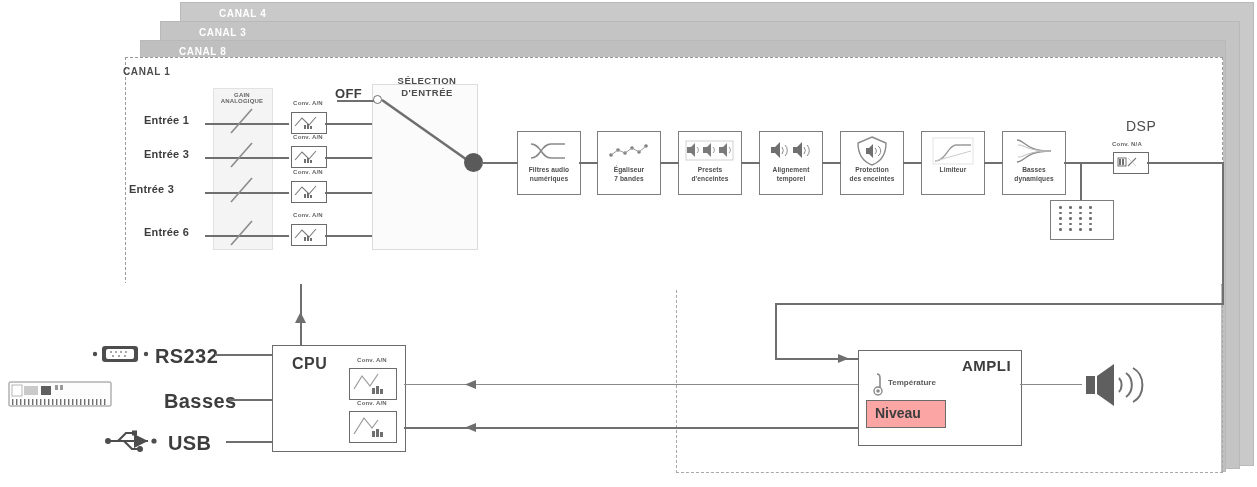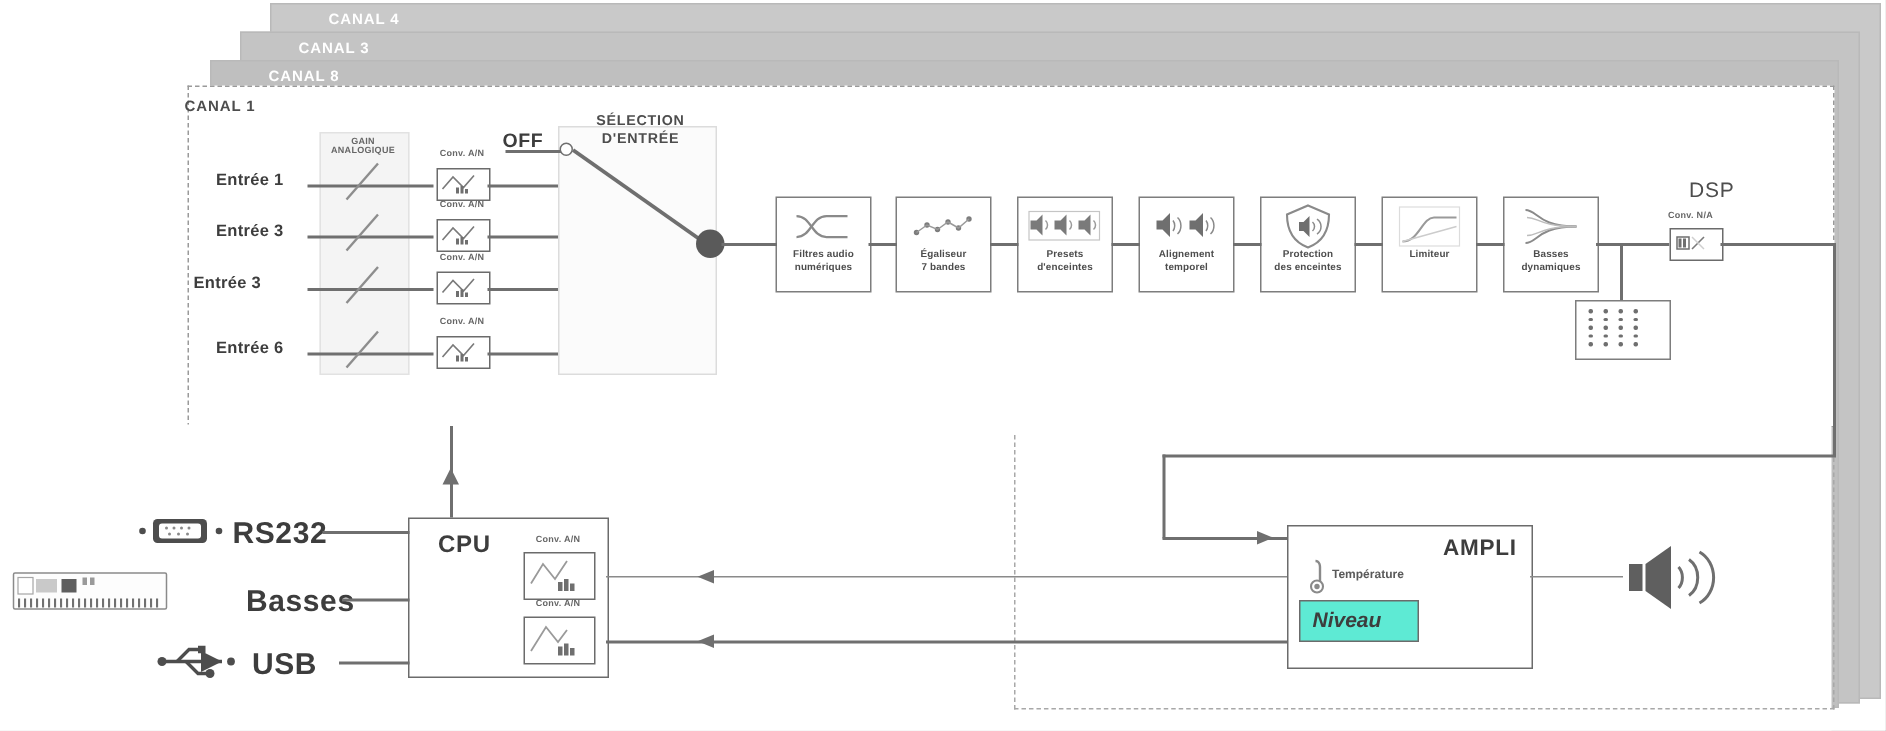--- a/index.html
+++ b/index.html
@@ -84,21 +84,21 @@
   .cpu-t{position:absolute;left:292px;top:355px;font-size:16px;font-weight:bold;color:#3d3d3d;
      letter-spacing:.5px;}
 
   
   .ampli{position:absolute;left:858px;top:350px;width:162px;height:94px;
      border:1.6px solid #6b6b6b;background:#fff;}
   .ampli-t{position:absolute;left:962px;top:357px;font-size:15px;font-weight:bold;color:#3d3d3d;
      letter-spacing:.5px;}
   .temp-t{position:absolute;left:888px;top:378px;font-size:8px;font-weight:bold;color:#5a5a5a;}
   .niveau{position:absolute;left:866px;top:400px;width:78px;height:26px;
-     border:1.4px solid #6b6b6b;background:#5eead4;font-style:italic;}
+     border:1.4px solid #6b6b6b;background:#fca5a5;}
   .niveau span{position:absolute;left:8px;top:4px;font-size:14px;font-weight:bold;color:#3d3d3d;}
 
   .panel-img{position:absolute;left:8px;top:378px;width:104px;height:32px;}
 </style>
 </head>
 <body>
 
 <div id="stage">
 
   <div class="chan-card chan4">

